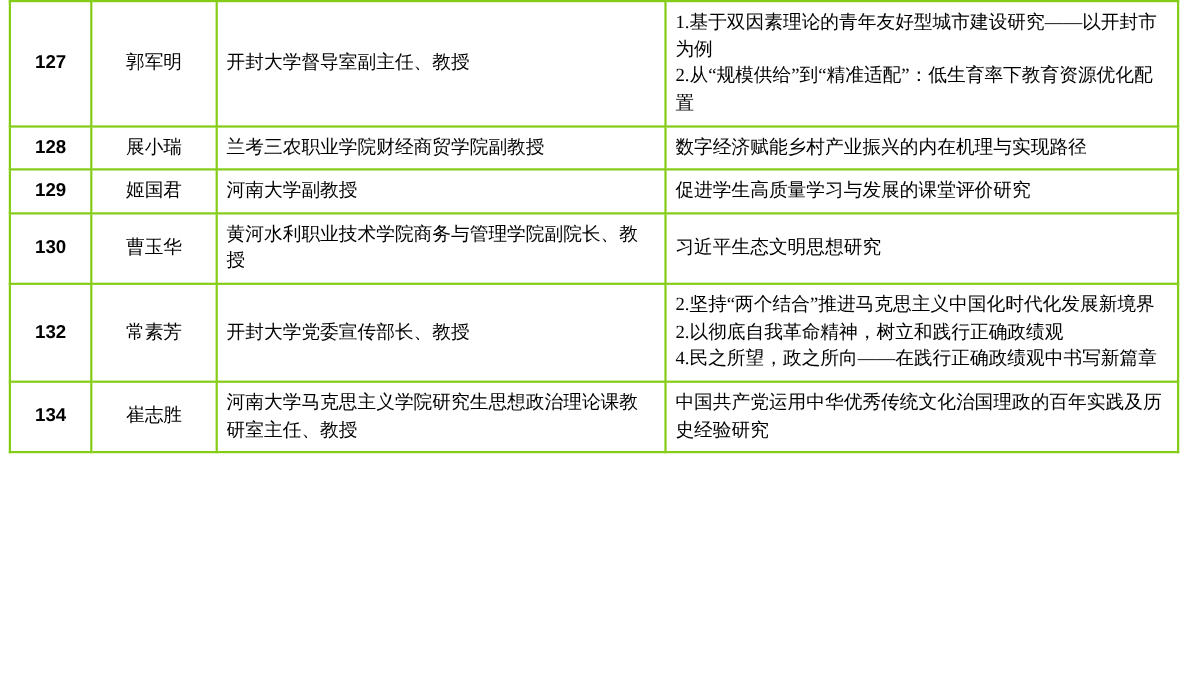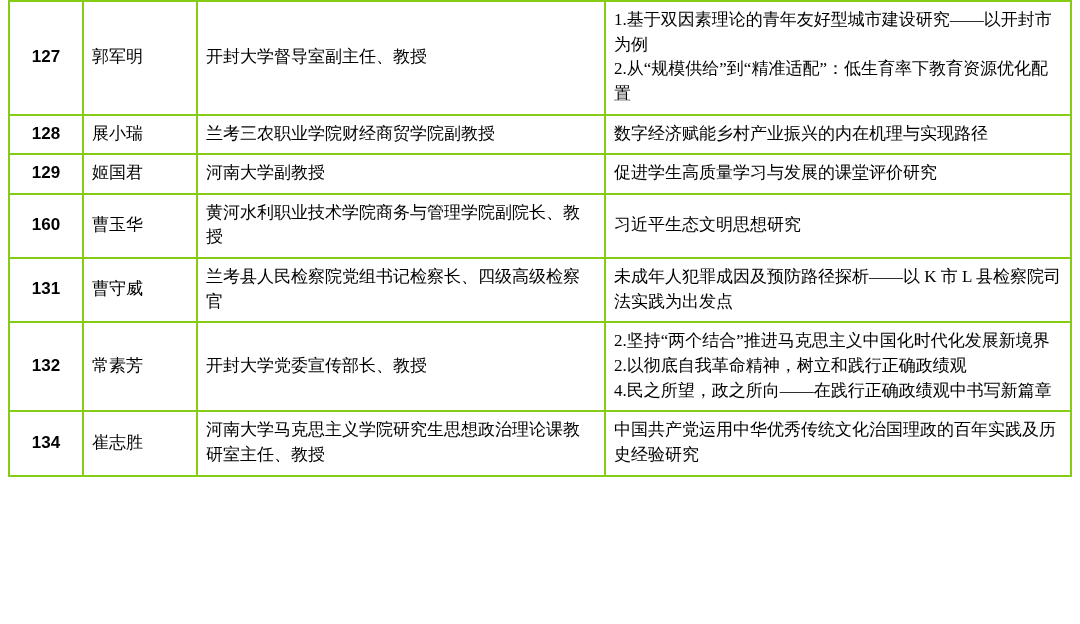--- a/index.html
+++ b/index.html
@@ -39,20 +39,21 @@
     text-align: center;
     font-weight: bold;
     font-size: 20px;
     font-family: "Liberation Sans", "DejaVu Sans", sans-serif;
     padding-left: 2px;
     padding-right: 2px;
     border-radius: 28px;
   }
   td.c-name {
     width: 96px;
+    text-align: center;
     padding-left: 2px;
     padding-right: 2px;
     white-space: nowrap;
   }
   td.c-title {
     width: 390px;
     margin-top: 32px;
   }
   td.c-topic {
     width: auto;
@@ -86,33 +87,25 @@
         </tr>
         <tr>
           <td class="c-num">129</td>
           <td class="c-name">姬国君</td>
           <td class="c-title">河南大学副教授</td>
           <td class="c-topic">
             <span class="line">促进学生高质量学习与发展的课堂评价研究</span>
           </td>
         </tr>
         <tr>
-          <td class="c-num">160</td>
+          <td class="c-num">130</td>
           <td class="c-name">曹玉华</td>
           <td class="c-title">黄河水利职业技术学院商务与管理学院副院长、教授</td>
           <td class="c-topic">
             <span class="line">习近平生态文明思想研究</span>
-          </td>
-        </tr>
-        <tr>
-          <td class="c-num">131</td>
-          <td class="c-name">曹守威</td>
-          <td class="c-title">兰考县人民检察院党组书记检察长、四级高级检察官</td>
-          <td class="c-topic">
-            <span class="line">未成年人犯罪成因及预防路径探析——以 K 市 L 县检察院司法实践为出发点</span>
           </td>
         </tr>
         <tr>
           <td class="c-num">132</td>
           <td class="c-name">常素芳</td>
           <td class="c-title">开封大学党委宣传部长、教授</td>
           <td class="c-topic">
             <span class="line">2.坚持“两个结合”推进马克思主义中国化时代化发展新境界</span>
             <span class="line">2.以彻底自我革命精神，树立和践行正确政绩观</span>
             <span class="line">4.民之所望，政之所向——在践行正确政绩观中书写新篇章</span>

